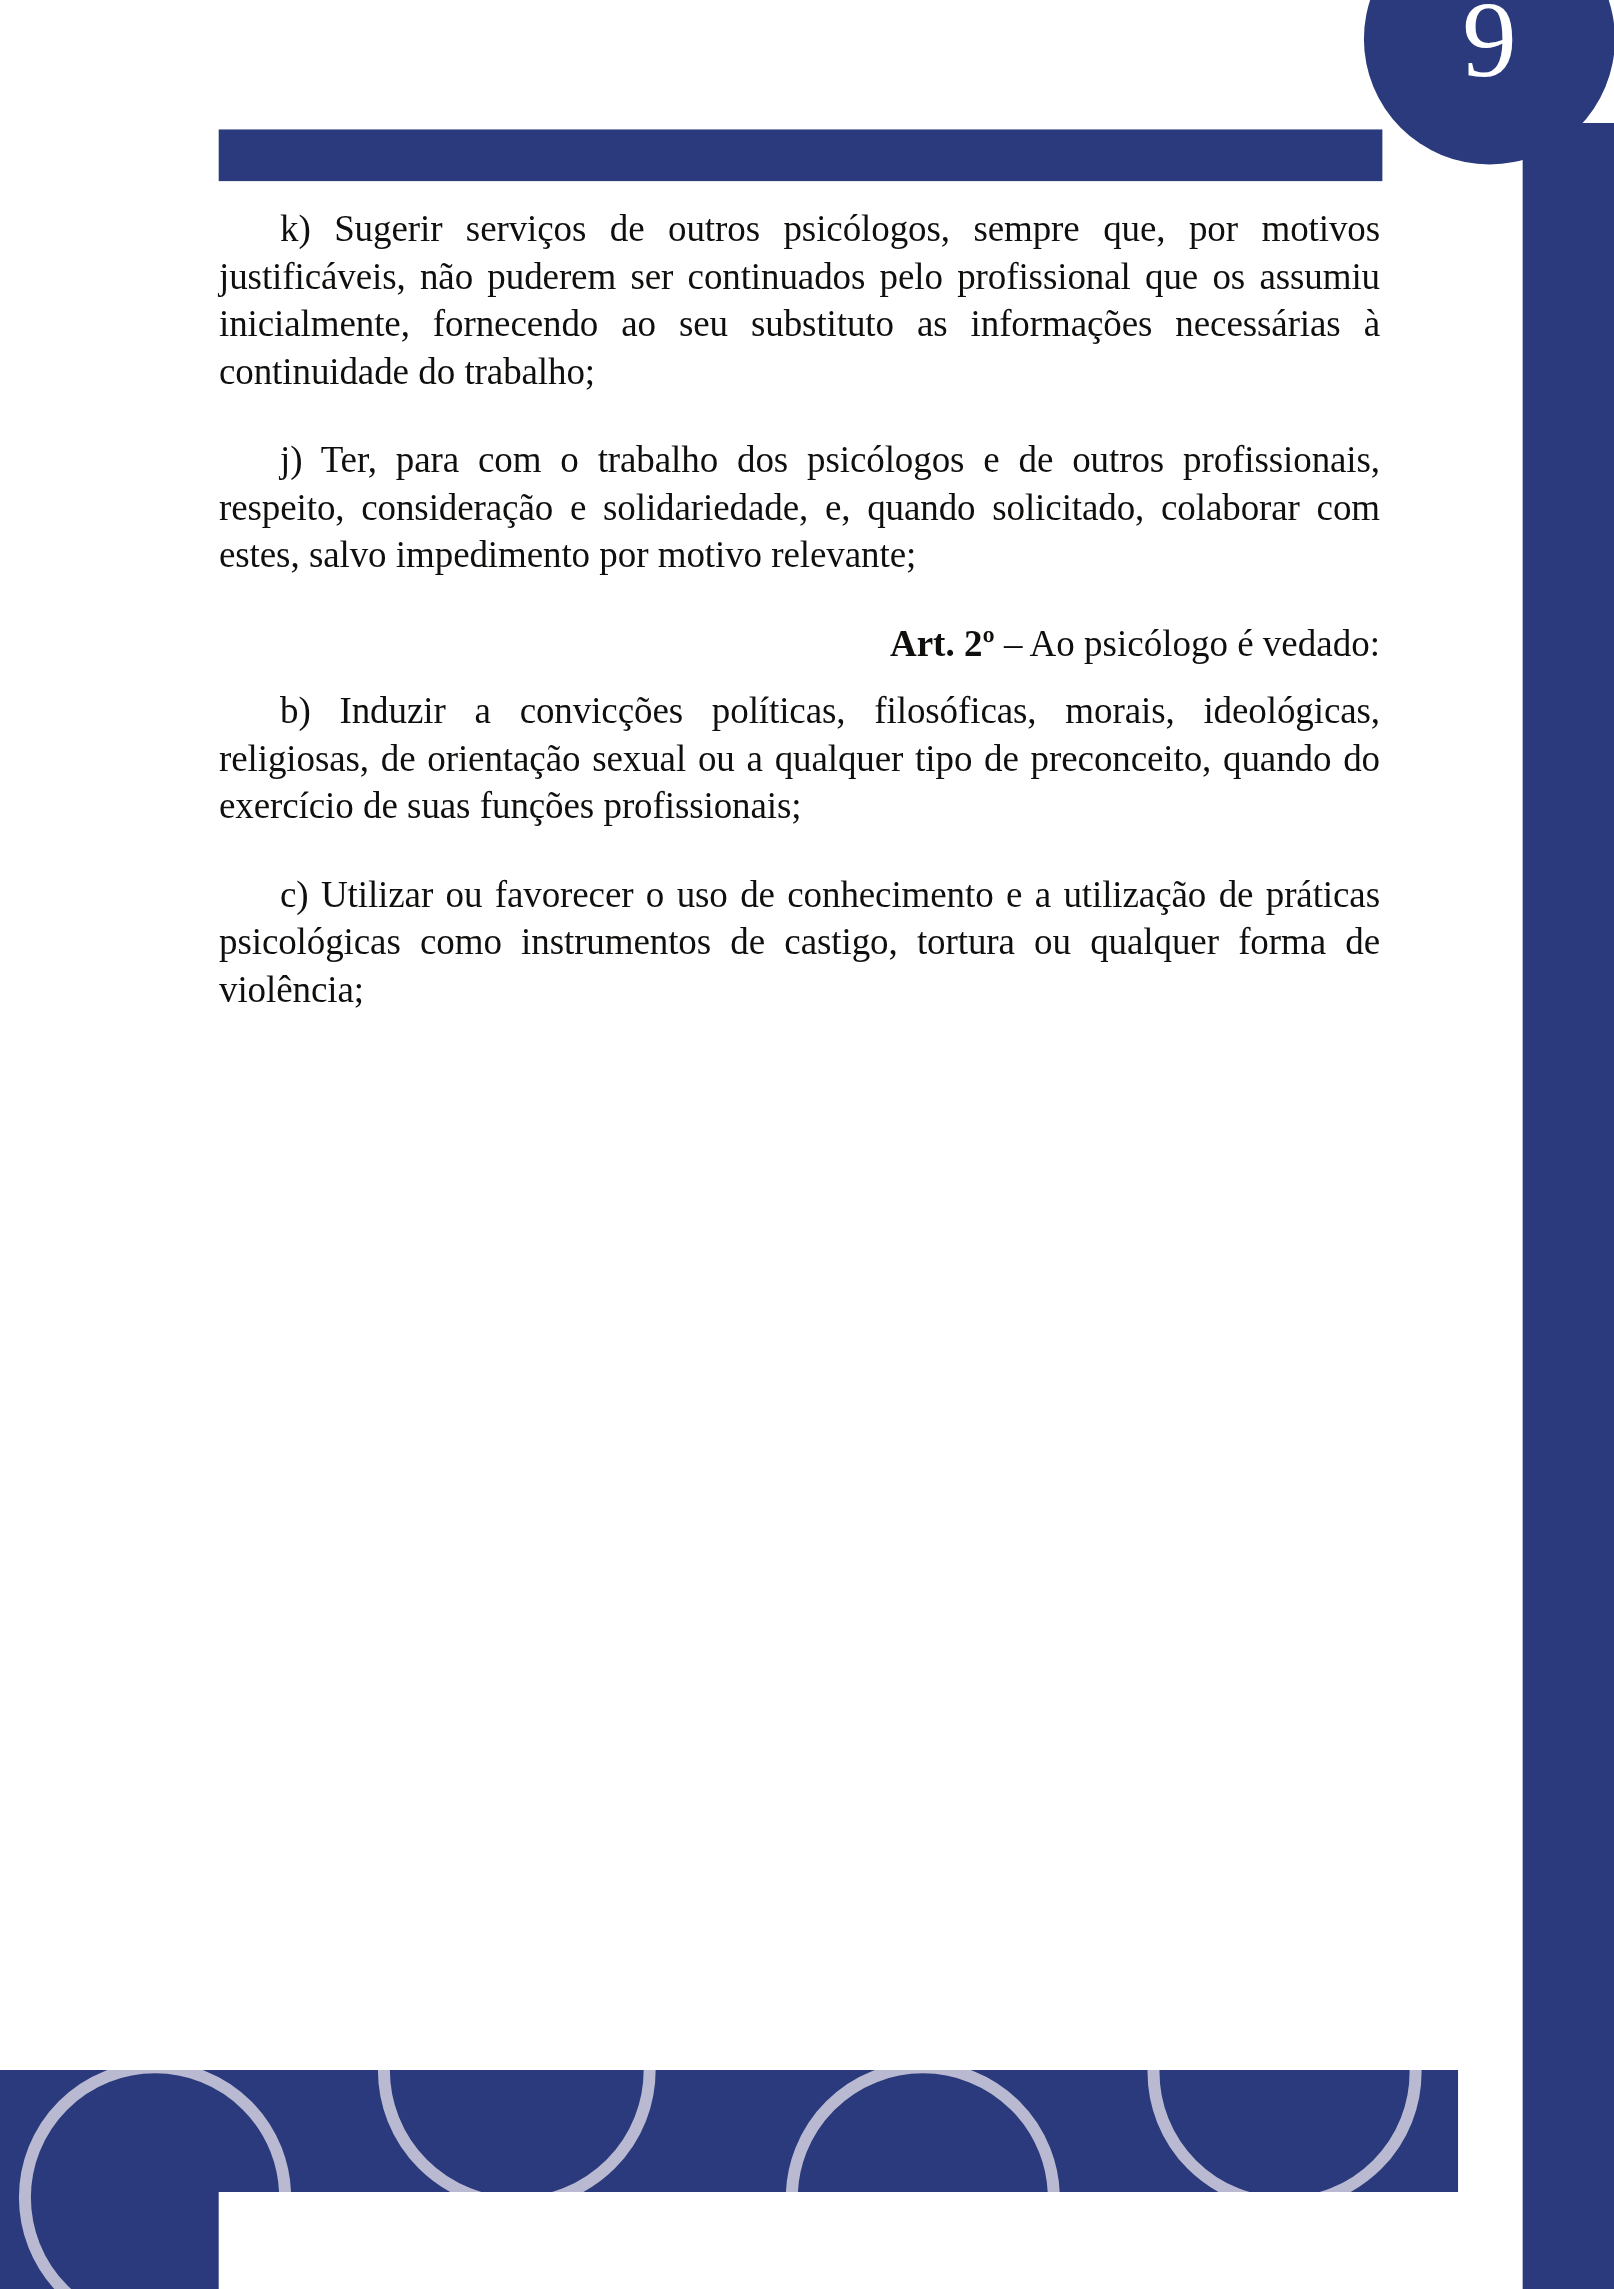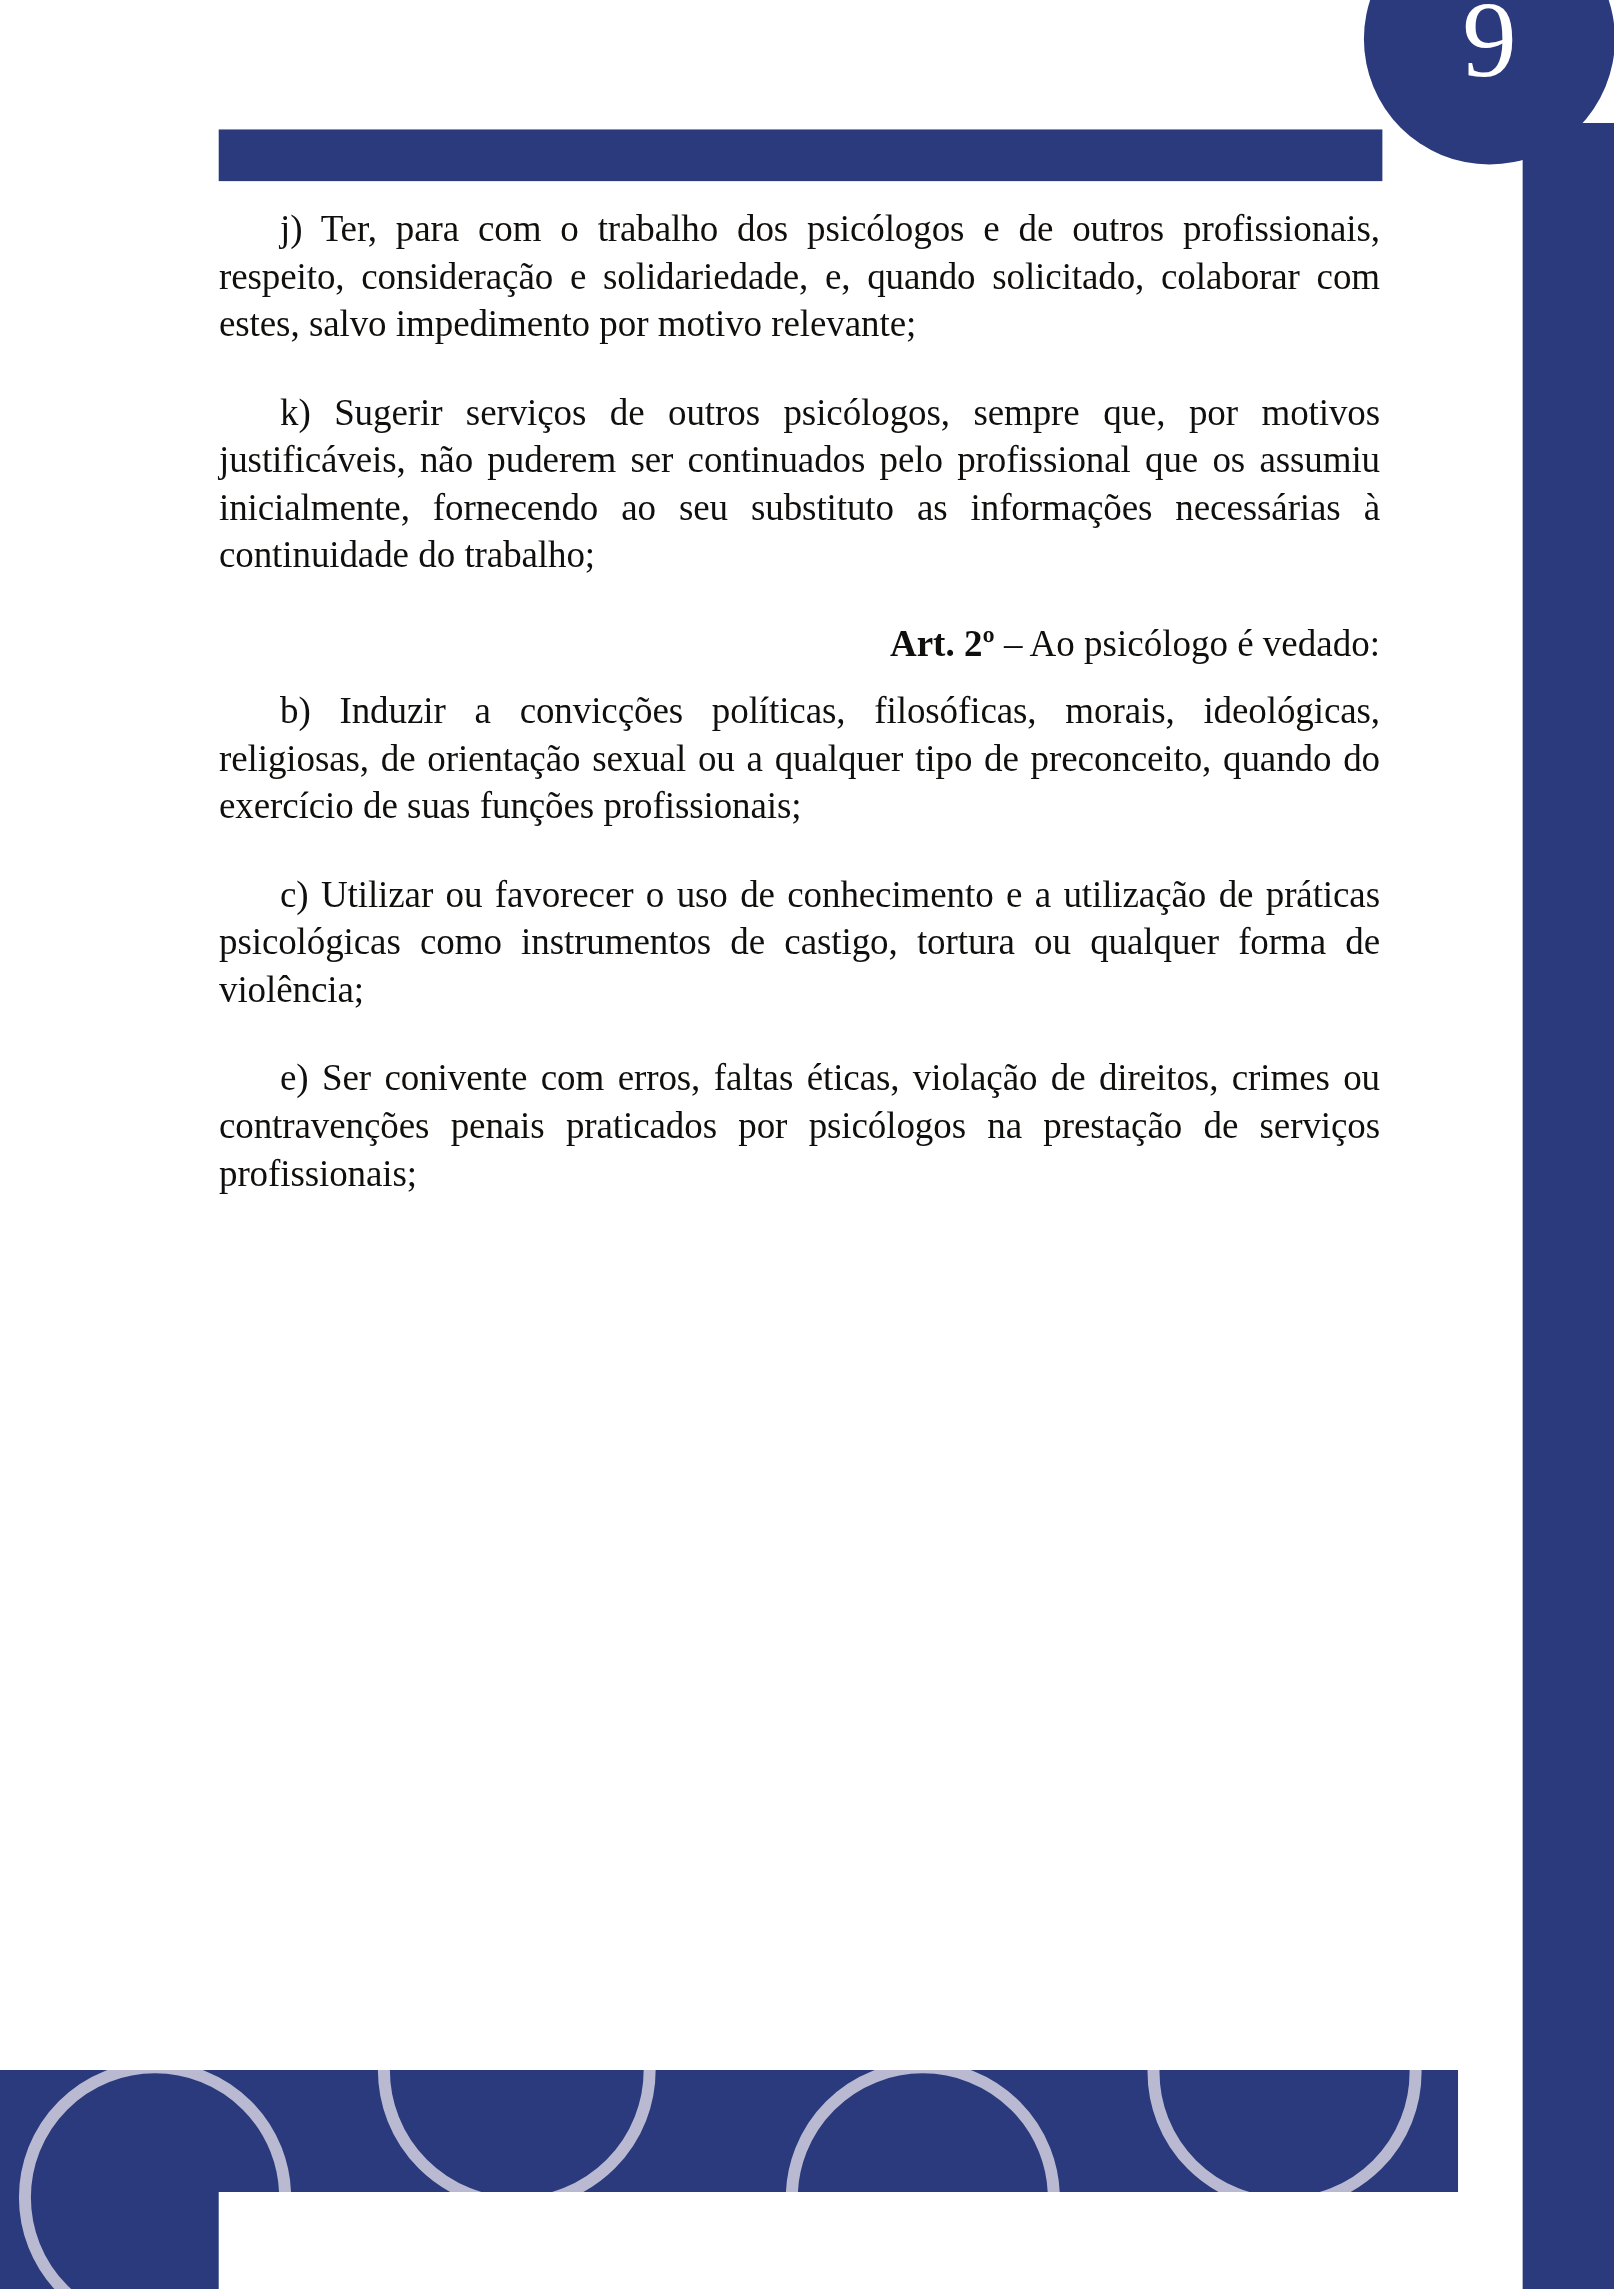--- a/index.html
+++ b/index.html
@@ -103,30 +103,29 @@
         <circle cx="1000" cy="2382" r="142"></circle>
         <circle cx="1392" cy="2245" r="142"></circle>
       </g>
     </g>
 
     <text x="1614" y="42" fill="#ffffff" font-family="Liberation Serif, DejaVu Serif, serif" font-size="118" text-anchor="middle" dominant-baseline="central">9</text>
   </svg>
 
   <div class="content">
 
+    <p class="para">k) Sugerir serviços de outros psicólogos, sempre que, por motivos justificáveis, não puderem ser continuados pelo profissional que os assumiu inicialmente, fornecendo ao seu substituto as informações necessárias à continuidade do trabalho;</p>
+
     <p class="para">j) Ter, para com o trabalho dos psicólogos e de outros profissionais, respeito, consideração e solidariedade, e, quando solicitado, colaborar com estes, salvo impedimento por motivo relevante;</p>
-
-    <p class="para">k) Sugerir serviços de outros psicólogos, sempre que, por motivos justificáveis, não puderem ser continuados pelo profissional que os assumiu inicialmente, fornecendo ao seu substituto as informações necessárias à continuidade do trabalho;</p>
 
 
     <p class="article"><span class="art-label">Art. 2º</span><span> – Ao psicólogo é vedado:</span></p>
 
 
     <p class="para">b) Induzir a convicções políticas, filosóficas, morais, ideológicas, religiosas,  de orientação sexual ou a qualquer tipo de preconceito, quando do exercício de suas funções profissionais;</p>
 
     <p class="para">c) Utilizar ou favorecer o uso de conhecimento e a utilização de práticas psicológicas como instrumentos  de castigo, tortura ou qualquer forma de violência;</p>
 
 
-    <p class="para">e) Ser conivente com erros, faltas éticas, violação de direitos, crimes ou contravenções penais praticados por psicólogos na prestação de serviços profissionais;</p>
 
   </div>
 </div>
 
 
 </body></html>

